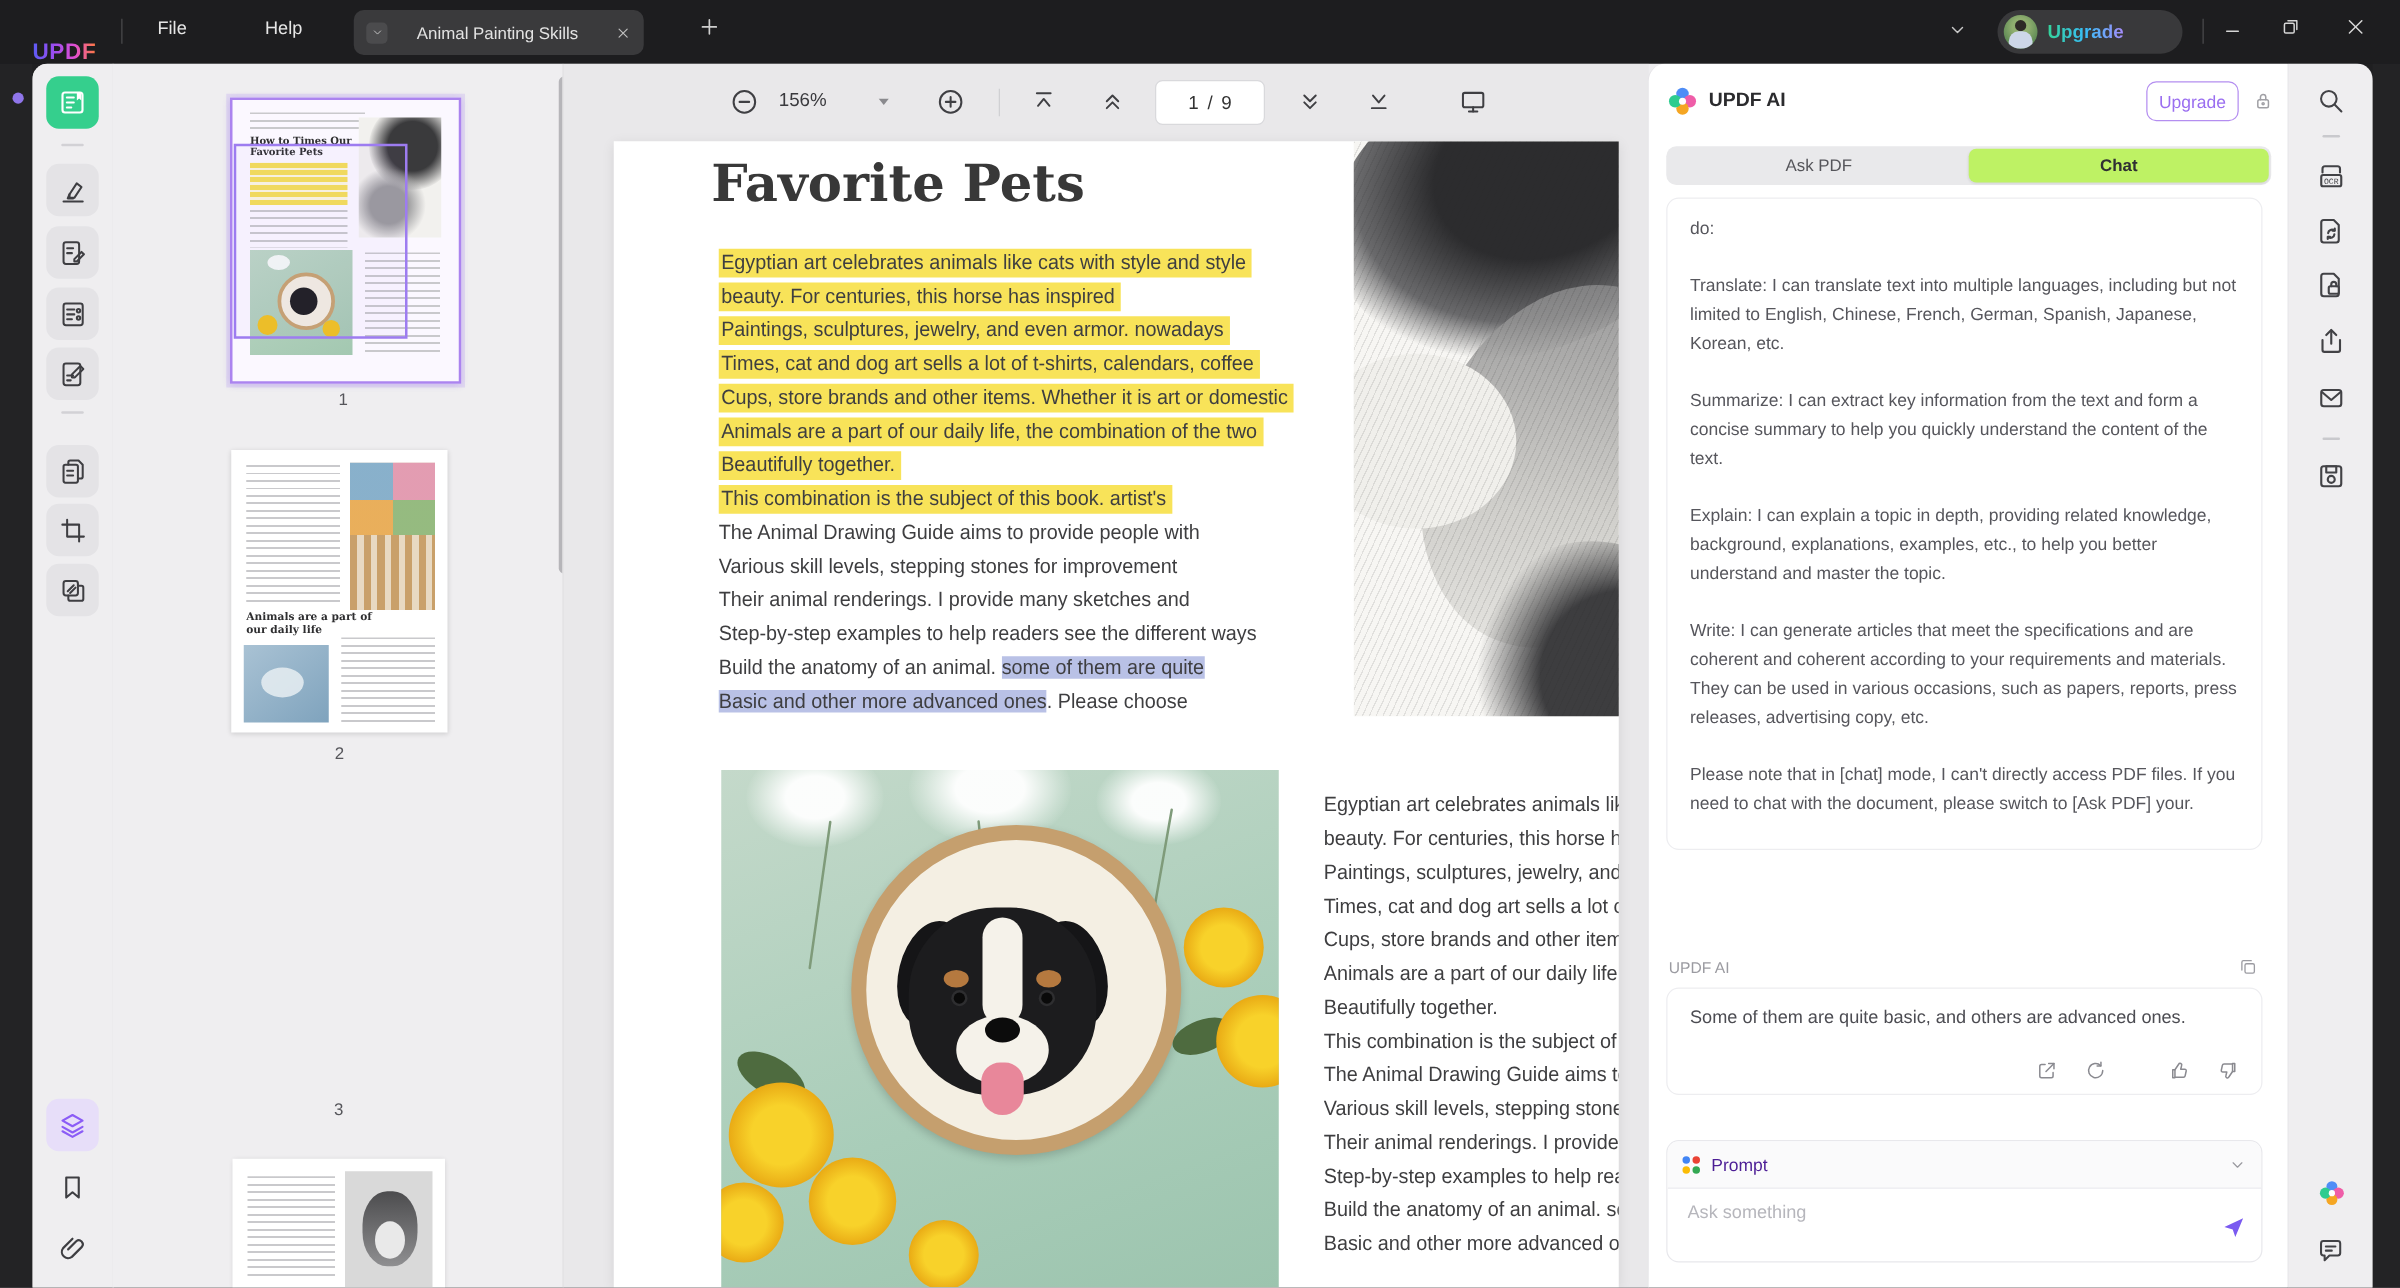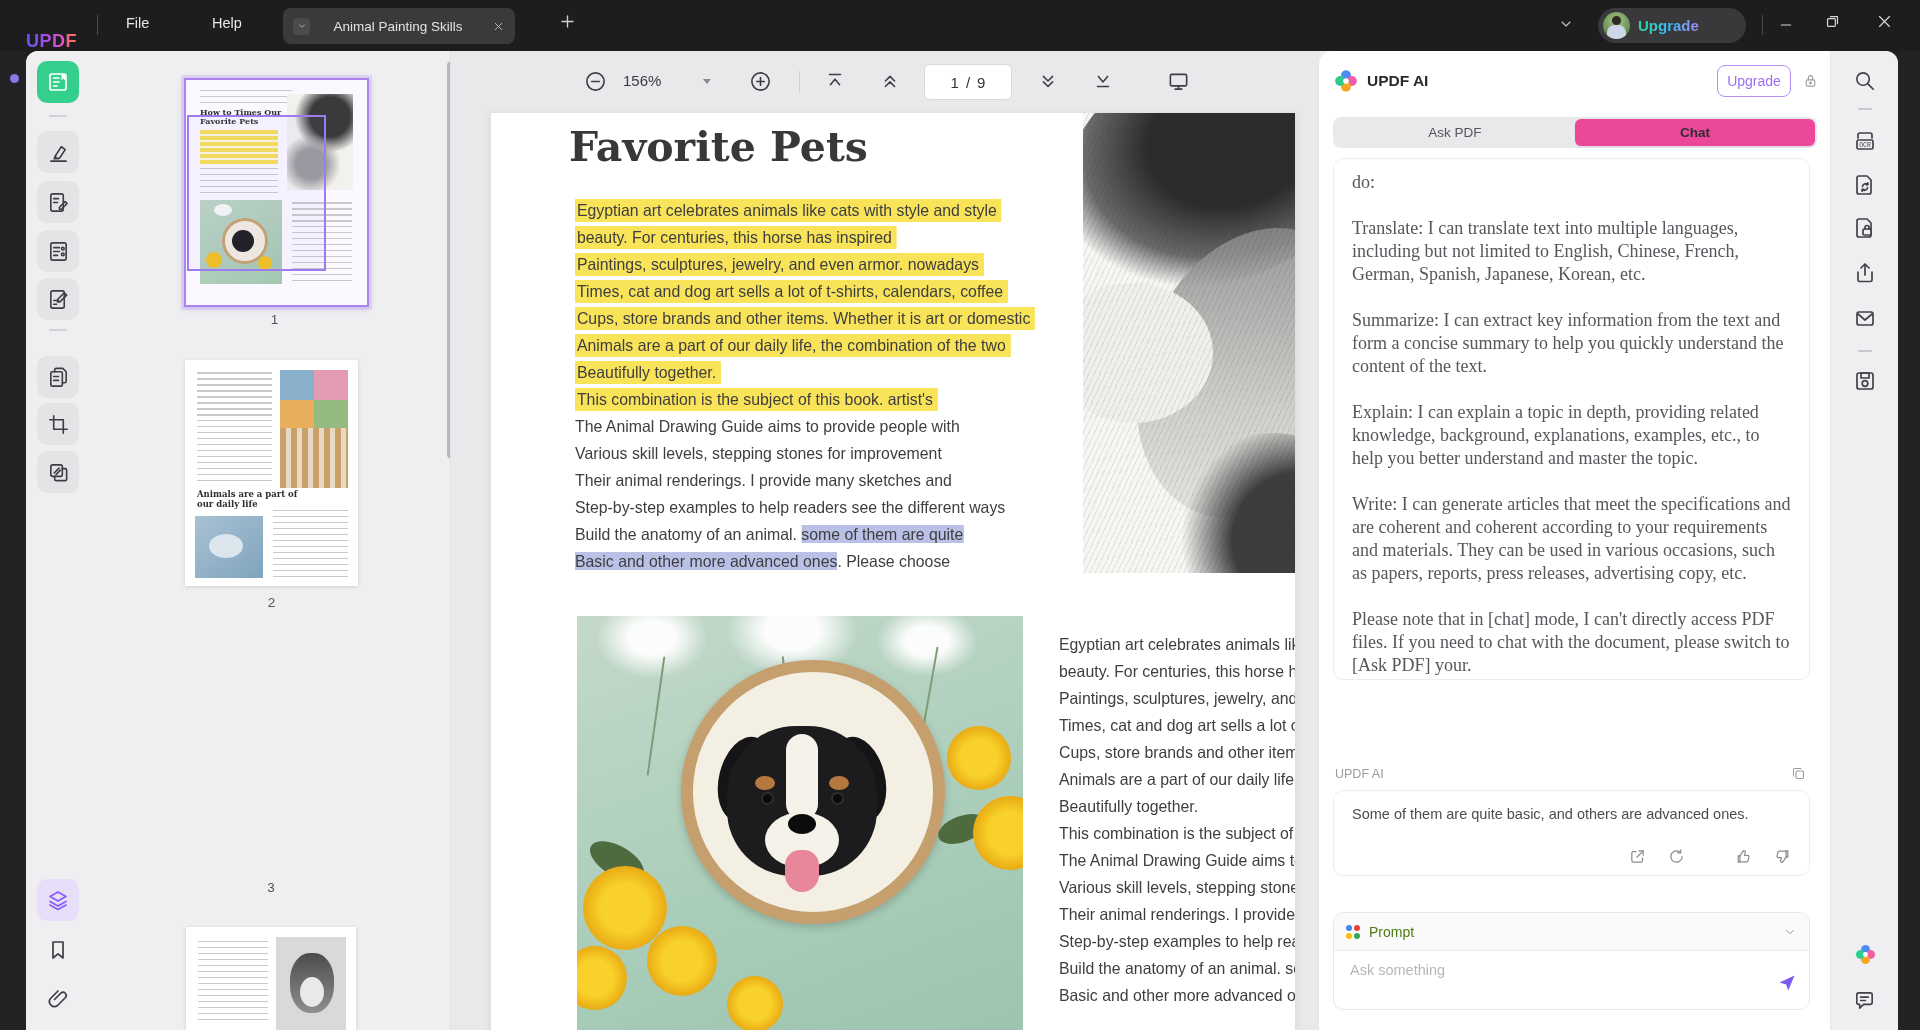--- a/index.html
+++ b/index.html
@@ -95,40 +95,40 @@
   .col2{position:absolute;left:568px;top:518px;width:270px;height:392px;overflow:hidden;transform:scaleX(.96);transform-origin:left top;}
   
   #ai-panel{position:absolute;left:1292px;top:0;width:512px;height:979px;background:#fff;border-radius:14px 0 0 0;border-left:1px solid #e6e5e8;box-sizing:border-box;}
   .ai-logo{position:absolute;left:14px;top:17px;}
   .ai-title{position:absolute;left:48px;top:21px;font-size:15.5px;font-weight:bold;color:#2b2b2e;}
   .ai-upgrade{position:absolute;left:398px;top:14px;width:72px;height:30px;border:1.5px solid #b48ef0;border-radius:8px;
     color:#9a6ef0;font-size:14px;display:flex;align-items:center;justify-content:center;background:#fff;}
   .ai-lock{position:absolute;left:483px;top:21px;color:#a0a0a5;}
   .ai-tabs{position:absolute;left:14px;top:66px;width:484px;height:31px;background:#e9e9eb;border-radius:8px;display:flex;padding:2px;box-sizing:border-box;}
   .ai-tab{flex:1;display:flex;align-items:center;justify-content:center;font-size:13.5px;color:#55555a;border-radius:6px;}
-  .ai-tab.active{background:#ec4899;color:#2f2f33;font-weight:bold;box-shadow:0 1px 2px rgba(0,0,0,.08);}
+  .ai-tab.active{background:#bef264;color:#2f2f33;font-weight:bold;box-shadow:0 1px 2px rgba(0,0,0,.08);}
   #chat{position:absolute;left:0;top:105px;right:0;bottom:0;overflow:hidden;}
   .msg-card{position:absolute;left:14px;right:20px;top:2px;height:522px;border:1px solid #ededf0;border-radius:10px;
     padding:12px 18px;box-sizing:border-box;overflow:hidden;background:#fff;}
-  .msg-p{margin:0 0 23px;font-size:18px;line-height:23px;color:#56565c;font-family:Liberation Serif, serif;}
+  .msg-p{margin:0 0 23px;font-size:14px;line-height:23px;color:#56565c;}
   .msg-p:last-child{margin-bottom:0;}
   .user-bubble{position:absolute;left:14px;right:12px;top:536px;height:62px;background:#9c7bf0;border-radius:12px;
     padding:10px 18px;box-sizing:border-box;color:#f3edff;font-size:14.5px;line-height:21px;}
   .ai-label-row{position:absolute;left:16px;right:24px;top:610px;display:flex;justify-content:space-between;align-items:center;color:#9b9ba1;}
   .ai-label{font-size:12.5px;}
   .resp-card{position:absolute;left:14px;right:20px;top:634px;height:86px;border:1px solid #ededf0;border-radius:10px;
     padding:13px 18px 8px;box-sizing:border-box;background:#fff;}
   .resp-text{font-size:14.5px;color:#4c4c52;line-height:21px;}
   .resp-actions{position:absolute;right:18px;bottom:10px;display:flex;align-items:center;gap:22px;color:#8a8a90;}
   .gap28{margin-left:28px;}
   .prompt-group{position:absolute;left:14px;right:20px;top:756px;height:96px;border:1px solid #e8e8ec;border-radius:10px;overflow:hidden;background:#fff;}
   .prompt-row{height:38px;background:#fafafb;border-bottom:1px solid #ececf0;display:flex;align-items:center;padding:0 12px;box-sizing:border-box;}
   .grid-dots{display:grid;grid-template-columns:6px 6px;grid-gap:2px;}
   .grid-dots i{width:6px;height:6px;border-radius:50%;}
-  .prompt-label{margin-left:9px;font-size:14px;color:#4d7c0f;flex:1;}
+  .prompt-label{margin-left:9px;font-size:14px;color:#4c1d95;flex:1;}
   .ask-input{position:absolute;left:14px;top:48px;width:380px;border:none;outline:none;font-size:14.5px;color:#444;
     font-family:"Liberation Sans",sans-serif;background:transparent;}
   .ask-input::placeholder{color:#b6b6bc;}
   .send-btn{position:absolute;right:12px;bottom:12px;color:#7a5af0;}
   
   #right-strip{position:absolute;left:1804px;top:0;width:68px;height:979px;background:#efeef0;border-radius:0 14px 0 0;border-left:1px solid #e6e5e8;box-sizing:border-box;}
   .strip-ic{position:absolute;left:22px;color:#424246;}
   .strip-div{position:absolute;left:27px;width:14px;height:2px;background:#c9c9cd;border-radius:1px;}
   .ocr-box{font-family:"Liberation Mono",monospace;font-size:6.5px;}
 </style>

